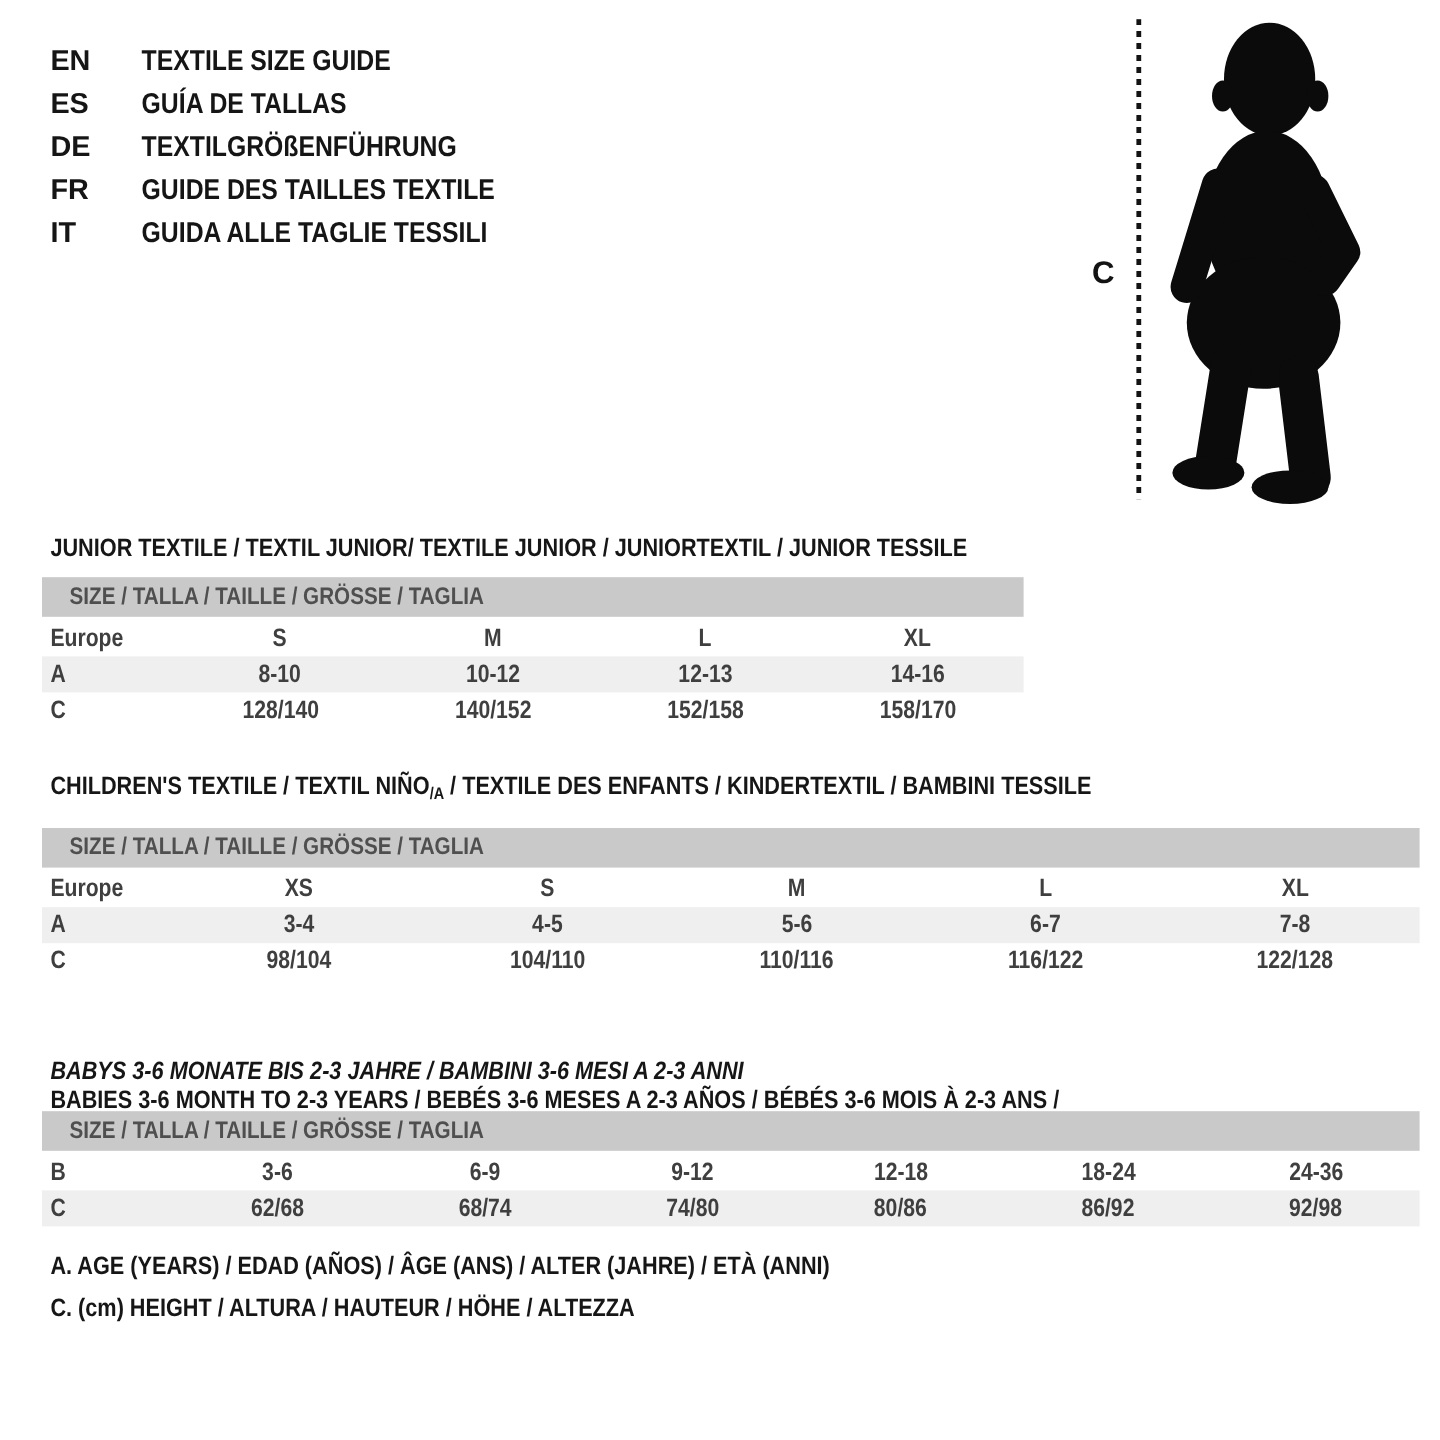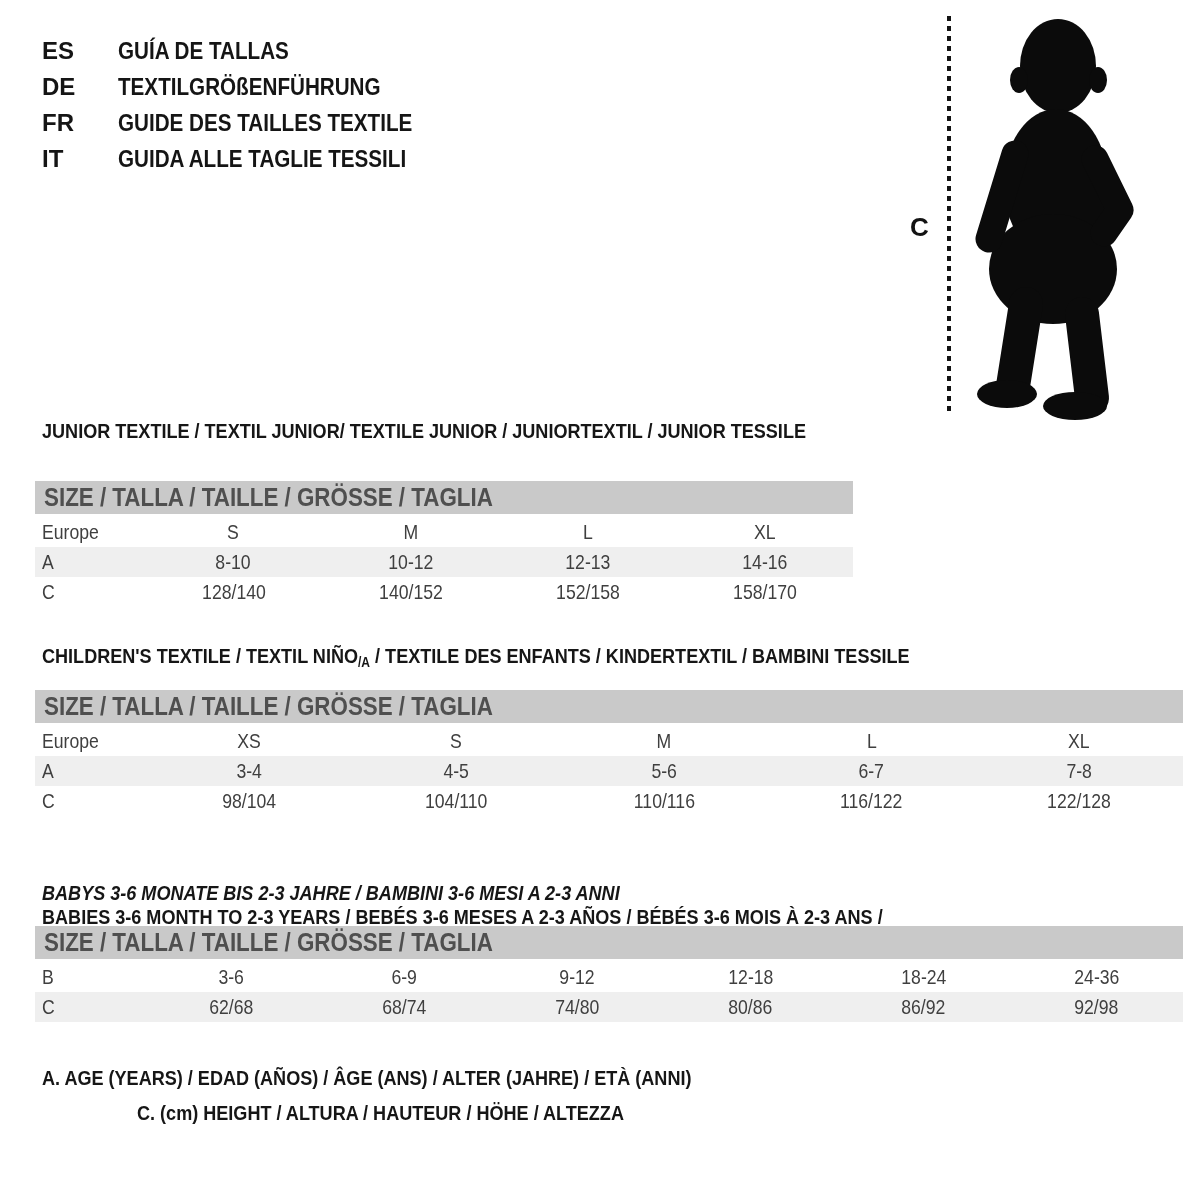--- a/index.html
+++ b/index.html
@@ -27,37 +27,41 @@
   .c-label { left:910px; top:212px; font-weight:bold; font-size:26px; color:#131313; }
 
   
   .sec-heading { font-weight:bold; font-size:21px; color:#161616; line-height:24px; }
   .sec-heading .sub { font-size:14px; vertical-align:-4px; }
 
   
   .size-table { box-sizing:border-box; }
   .size-bar {
     height:33px; background:#c9c9c9; color:#4f4f4f;
-    font-weight:bold; font-size:26px; line-height:33px;
-    padding-left:9px; box-sizing:border-box; margin-bottom:3px;
+    font-weight:bold; font-size:20px; line-height:33px;
+    padding-left:23px; box-sizing:border-box; margin-bottom:3px;
   }
-  .trow { display:flex; height:30px; align-items:center; font-size:21px; font-weight:normal; color:#3f3f3f; }
+  .trow { display:flex; height:30px; align-items:center; font-size:21px; font-weight:bold; color:#3f3f3f; }
   .trow.shade { background:#efefef; }
   .c0 { flex:0 0 110px; width:110px; padding-left:7px; box-sizing:border-box; text-align:left; }
   .cv { flex:1; text-align:center; }
 
   
   .legend-row { height:35px; line-height:35px; font-weight:bold; font-size:21px; color:#161616; }
 
   svg.silhouette { left:963px; top:14px; width:172px; height:408px; }
 </style>
 </head>
 <body>
 
 <div class="abs lang-block">
+  <div class="lang-row">
+    <span class="lang-code">EN</span>
+    <span class="cond">TEXTILE SIZE GUIDE</span>
+  </div>
   <div class="lang-row">
     <span class="lang-code">ES</span>
     <span class="cond">GUÍA DE TALLAS</span>
   </div>
   <div class="lang-row">
     <span class="lang-code">DE</span>
     <span class="cond">TEXTILGRÖßENFÜHRUNG</span>
   </div>
   <div class="lang-row">
     <span class="lang-code">FR</span>
@@ -80,21 +84,21 @@
     <ellipse cx="90" cy="255" rx="64" ry="55"></ellipse>
     <line x1="52" y1="140" x2="26" y2="225" stroke="#0b0b0b" stroke-width="27" stroke-linecap="round"></line>
     <polyline points="132,145 157,196 141,219" fill="none" stroke="#0b0b0b" stroke-width="27" stroke-linecap="round" stroke-linejoin="round"></polyline>
     <line x1="63" y1="290" x2="50" y2="372" stroke="#0b0b0b" stroke-width="34" stroke-linecap="round"></line>
     <line x1="119" y1="300" x2="129" y2="384" stroke="#0b0b0b" stroke-width="34" stroke-linecap="round"></line>
     <ellipse cx="44" cy="380" rx="30" ry="14"></ellipse>
     <ellipse cx="112" cy="392" rx="32" ry="14"></ellipse>
   </g>
 </svg>
 
-<div class="abs sec-heading" style="left:42px; top:419px;text-decoration:underline;">
+<div class="abs sec-heading" style="left:42px; top:445px;text-decoration:underline;">
   <span class="cond">JUNIOR TEXTILE / TEXTIL JUNIOR/ TEXTILE JUNIOR / JUNIORTEXTIL / JUNIOR TESSILE</span>
 </div>
 
 <div class="abs size-table" style="left:35px; top:481px; width:818px;">
   <div class="size-bar">
     <span class="cond">SIZE / TALLA / TAILLE / GRÖSSE / TAGLIA</span>
   </div>
   <div class="trow">
     <span class="c0"><span class="cx-l">Europe</span></span>
     <span class="cv"><span class="cx-c">S</span></span>
@@ -176,20 +180,20 @@
     <span class="c0"><span class="cx-l">C</span></span>
     <span class="cv"><span class="cx-c">62/68</span></span>
     <span class="cv"><span class="cx-c">68/74</span></span>
     <span class="cv"><span class="cx-c">74/80</span></span>
     <span class="cv"><span class="cx-c">80/86</span></span>
     <span class="cv"><span class="cx-c">86/92</span></span>
     <span class="cv"><span class="cx-c">92/98</span></span>
   </div>
 </div>
 
-<div class="abs" style="left:42px; top:1060px;text-align:center;">
+<div class="abs" style="left:42px; top:1038px;">
   <div class="legend-row">
     <span class="cond">A. AGE (YEARS) / EDAD (AÑOS) / ÂGE (ANS) / ALTER (JAHRE) / ETÀ (ANNI)</span>
   </div>
   <div class="legend-row">
     <span class="cond">C. (cm) HEIGHT / ALTURA / HAUTEUR / HÖHE / ALTEZZA</span>
   </div>
 </div>
 
 </body></html>

